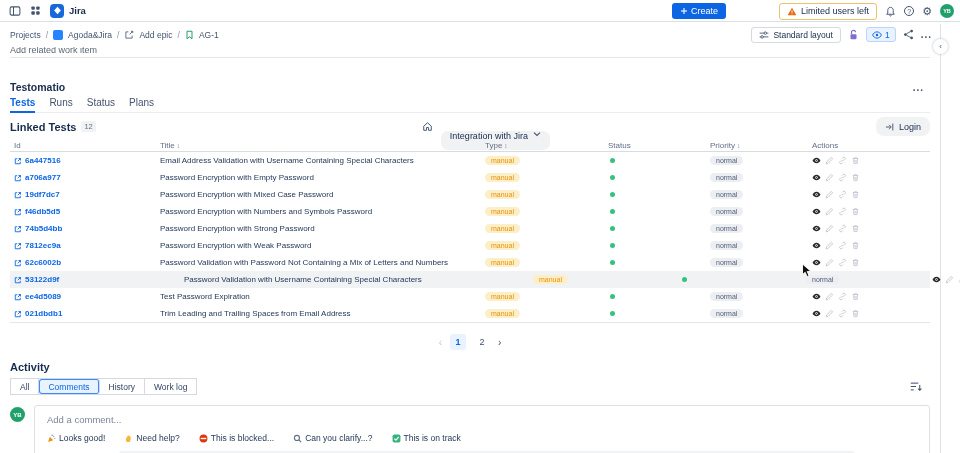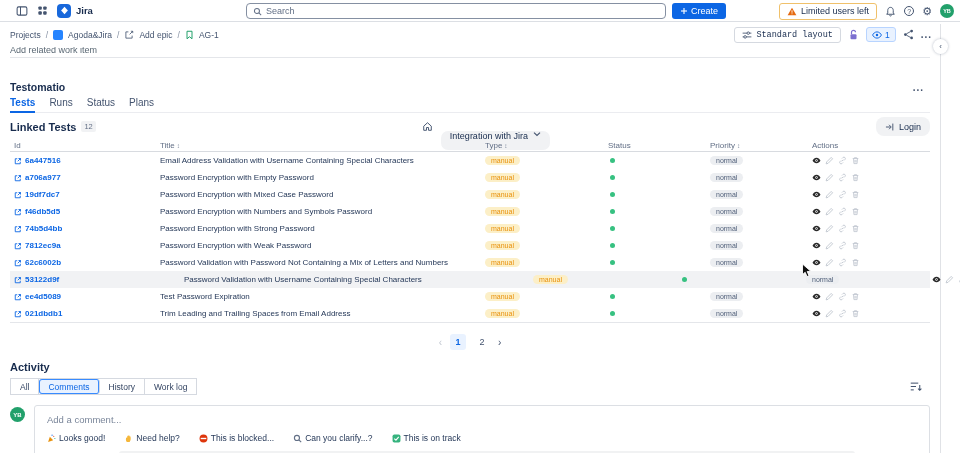--- a/index.html
+++ b/index.html
@@ -3,21 +3,21 @@
 <meta charset="utf-8">
 <style>
   * { margin:0; padding:0; box-sizing:border-box; }
   html,body { width:960px; height:453px; overflow:hidden; background:#fff;
     font-family:"Liberation Sans", sans-serif; color:#172b4d; }
   svg { display:block; }
 
   
   .nav { position:absolute; top:0; left:0; right:0; height:22px;
     border-bottom:1px solid #dcdfe4; display:flex; align-items:center; background:#fff; z-index:5;}
-  .nav-left { display:flex; align-items:center; gap:9px; padding-left:16px;}
+  .nav-left { display:flex; align-items:center; gap:9px; padding-left:9px;}
   .logo-badge { width:14px; height:14px; border-radius:4px; background:#1868db;
     display:flex; align-items:center; justify-content:center;}
   .app-name { font-size:9.5px; font-weight:bold; color:#172b4d; margin-left:-4px;}
   .searchbox { position:absolute; left:246px; top:3px; width:420px; height:16px;
     border:1px solid #8590a2; border-radius:4px; display:flex; align-items:center; gap:4px; padding:0 6px;
     color:#626f86; font-size:9px; background:#fff;}
   .create-btn { position:absolute; left:672px; top:3px; height:16px; background:#0c66e4; color:#fff;
     border:none; border-radius:3px; font-size:9px; display:flex; align-items:center; gap:3px; padding:0 8px;
     font-family:inherit;}
   .nav-right { position:absolute; right:6px; top:0; height:22px; display:flex; align-items:center; gap:8px;}
@@ -31,21 +31,21 @@
 
   
   .crumbbar { position:absolute; top:22px; left:0; width:940px; height:25px;
     display:flex; align-items:center; padding:0 8px 0 10px; background:#fff; z-index:4;}
   .crumbs { display:flex; align-items:center; gap:5px; font-size:8.5px; color:#44546f;}
   .crumb-sep { color:#8590a2; }
   .proj-ico { width:10px; height:10px; border-radius:2px; background:#2684ff; display:inline-block;}
   .crumb-link { cursor:pointer; }
   .crumb-right { margin-left:auto; display:flex; align-items:center; gap:7px;}
   .layout-btn { display:flex; align-items:center; gap:4px; border:1px solid #d5d9e0; border-radius:3px;
-    height:16px; padding:0 7px; font-size:8.5px; color:#172b4d; background:#fff; font-family:Liberation Mono, monospace;}
+    height:16px; padding:0 7px; font-size:8.5px; color:#172b4d; background:#fff; font-family:Liberation Sans, sans-serif;}
   .eye-pill { display:flex; align-items:center; gap:3px; background:#e9f2ff; border:1px solid #b8d4ff;
     border-radius:3px; height:15px; padding:0 5px; color:#0c66e4; font-size:8.5px;}
   .more-dots { font-size:10px; color:#44546f; letter-spacing:1px; font-weight:bold;}
 
   
   .vdiv { position:absolute; left:940px; top:24px; bottom:0; width:1px; background:#e0e2e6;}
   .collapse-btn { position:absolute; left:933px; top:39px; width:15px; height:15px; border-radius:50%;
     background:#fff; box-shadow:0 0 3px rgba(9,30,66,.3); font-size:8px; color:#44546f;
     display:flex; align-items:center; justify-content:center; z-index:6;}
 
@@ -141,29 +141,20 @@
         </svg>
     </span>
     <span class="logo-badge">
       <svg width="9" height="9" viewBox="0 0 16 16">
           <path d="M8 1.5 L14 8 L8 14.5 L2 8 Z" fill="#fff"></path>
         </svg>
     </span>
     <span class="app-name">Jira</span>
   </div>
 
-  <div class="searchbox">
-    <span>
-      <svg width="9" height="9" viewBox="0 0 16 16" fill="none" stroke="#626f86" stroke-width="1.8">
-          <circle cx="7" cy="7" r="4.5"></circle>
-          <line x1="10.5" y1="10.5" x2="14.5" y2="14.5"></line>
-        </svg>
-    </span>
-    <span>Search</span>
-  </div>
 
   <button class="create-btn">
     <span>
       <svg width="8" height="8" viewBox="0 0 16 16" stroke="#fff" stroke-width="2.2">
           <line x1="8" y1="2" x2="8" y2="14"></line>
           <line x1="2" y1="8" x2="14" y2="8"></line>
         </svg>
     </span>
     <span>Create</span>
   </button>

